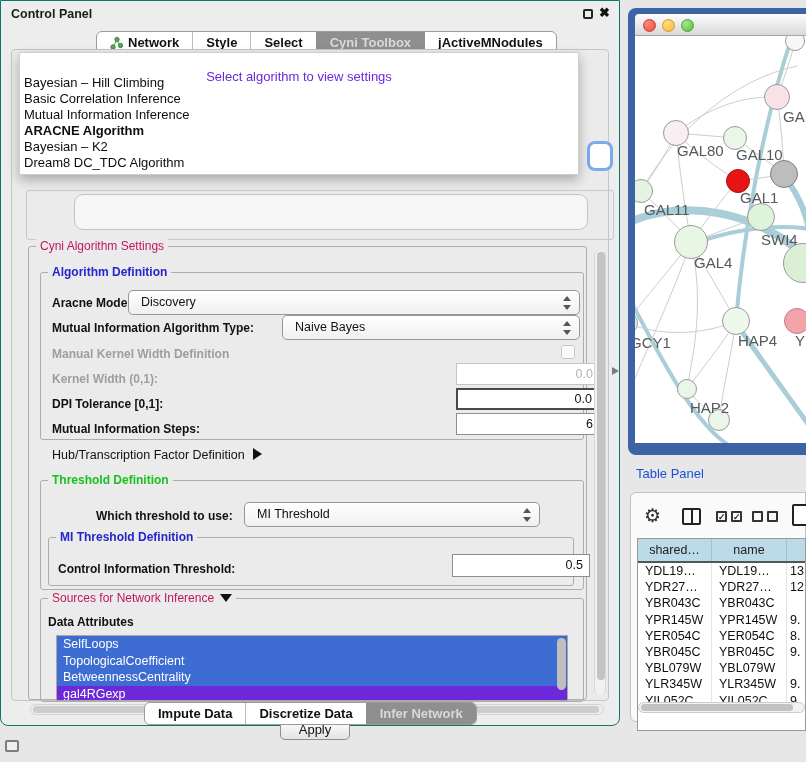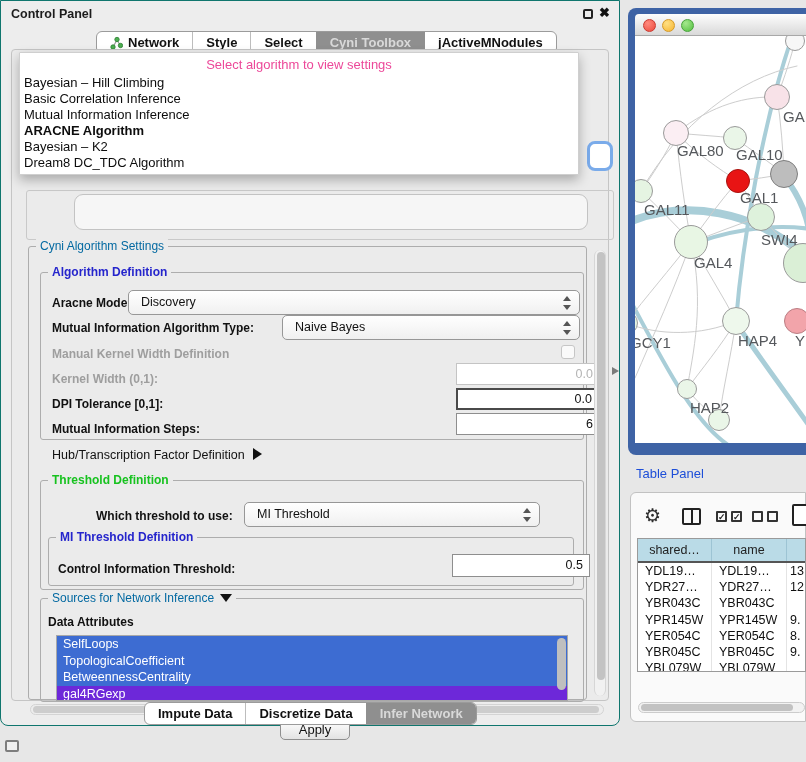--- a/index.html
+++ b/index.html
@@ -37,28 +37,28 @@
 
   
   .ghost-group { left:14px; top:140px; width:588px; height:50px; border:1px solid #c9c9c9; border-radius:3px; }
   .ghost-combo { left:62px; top:144px; width:514px; height:36px; border:1px solid #c3c3c3; border-radius:9px; background:#f6f6f6; }
   .ghost-focus { left:575px; top:91px; width:26px; height:30px; border:3px solid #7aabea; border-radius:8px; background:#ffffff; }
 
   
   #algo-popup { left:18px; top:51px; width:560px; min-height:120px;
     background:#fff; border:1px solid #cfcfcf; border-radius:1px;
     box-shadow:0 5px 12px rgba(0,0,0,0.28); z-index:40; padding-bottom:3px; }
-  .popup-placeholder { text-align:center; color:#ec4899; font-size:13px; padding-top:4px; height:22px; }
+  .popup-placeholder { text-align:center; color:#6d28d9; font-size:13px; padding-top:16px; height:22px; }
   .popup-item { font-size:13px; color:#0d0d0d; height:16px; line-height:16px; padding-left:4px; white-space:nowrap; }
   .popup-item.bold { font-weight:700; }
 
   
   .group { position:absolute; border:1px solid #adadad; border-radius:3px; }
   .group > .legend { position:absolute; top:-8px; left:7px; background:#ebebeb; padding:0 4px;
-    font-size:12px; color:#0369a1; white-space:nowrap; }
+    font-size:12px; color:#be185d; white-space:nowrap; }
   .legend.blue  { color:#2525cc; font-weight:700; }
   .legend.green { color:#17c21f; font-weight:700; }
 
   .lbl  { position:absolute; font-size:12px; font-weight:700; color:#111; white-space:nowrap; }
   .lbl.dis { color:#9e9e9e; }
 
   .combo { position:absolute; background:linear-gradient(#ffffff,#f0f0f0);
     border:1px solid #979797; border-radius:5px; height:25px;
     font-size:12.5px; color:#111; line-height:23px; padding-left:12px; }
   .combo .spin { position:absolute; right:8px; top:4px; width:9px; height:16px; }
@@ -116,21 +116,21 @@
   #table-panel-title { left:636px; top:466px; font-size:13px; color:#1d4ed8; }
   #table-panel { left:630px; top:492px; width:176px; height:230px; background:#fafafa;
     border:1px solid #c2c2c2; border-radius:6px 0 0 6px; }
   .tp-gear { left:644px; top:506px; font-size:19px; color:#2d2d2d; line-height:19px; }
   .tp-cols { left:682px; top:508px; width:19px; height:17px; border:2px solid #222; border-radius:2px; }
   .tp-cols:before { content:""; position:absolute; left:6.5px; top:0; width:2px; height:13px; background:#222; }
   .cb-pair { position:absolute; display:flex; gap:4px; }
   .cb { width:11px; height:11px; border:2px solid #333; border-radius:1px; font-size:9px; line-height:8px; text-align:center; color:#222; font-weight:700; }
   .tp-file { left:792px; top:504px; width:18px; height:22px; border:2px solid #222; border-radius:2px; background:#fff; }
 
-  #data-table { left:637px; top:538px; width:169px; height:134px; border:1px solid #9a9a9a; background:#fff; overflow:hidden; }
+  #data-table { left:637px; top:538px; width:169px; height:193px; border:1px solid #9a9a9a; background:#fff; overflow:hidden; }
   .thead { display:flex; height:24px; background:#badbe7; border-bottom:2px solid #555; }
   .th { font-size:12.5px; color:#222; text-align:center; line-height:22px; border-left:1px solid #9dc4d4; overflow:hidden; white-space:nowrap; }
   .th:first-child { border-left:none; }
   .tr { display:flex; height:16.2px; }
   .td { font-size:12.5px; color:#101010; line-height:16px; padding-left:7px; border-left:1px solid #e4e4e4; overflow:hidden; white-space:nowrap; }
   .td:first-child { border-left:none; }
   .c1 { width:73px; } .c2 { width:75px; } .c3 { flex:1; padding-left:3px; }
   #table-hscroll { left:638px; top:702px; width:167px; height:11px; background:#f2f2f2; border:1px solid #cccccc; border-radius:6px; }
   #table-hscroll .thumb { position:absolute; left:2px; top:1px; width:152px; height:7px; background:#c2c2c2; border-radius:4px; }
 

